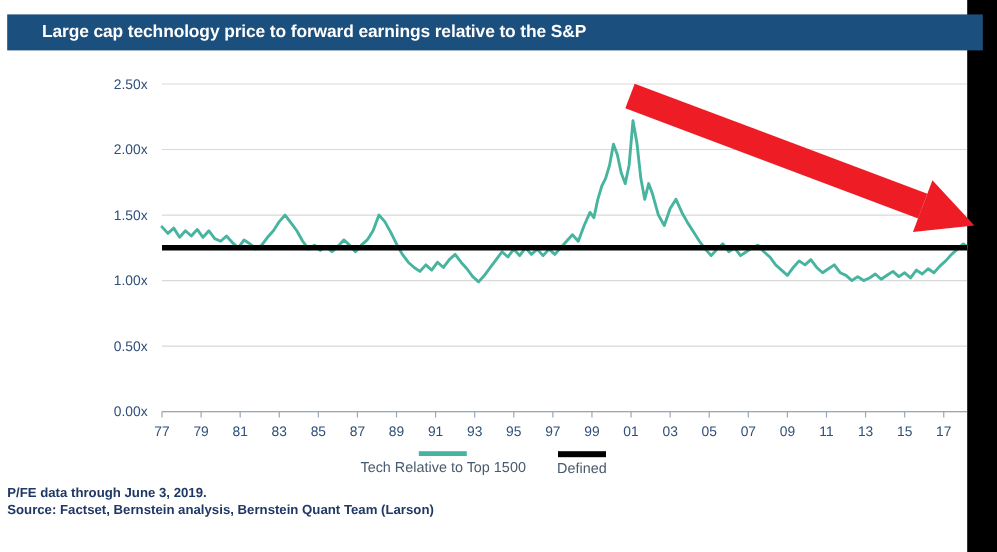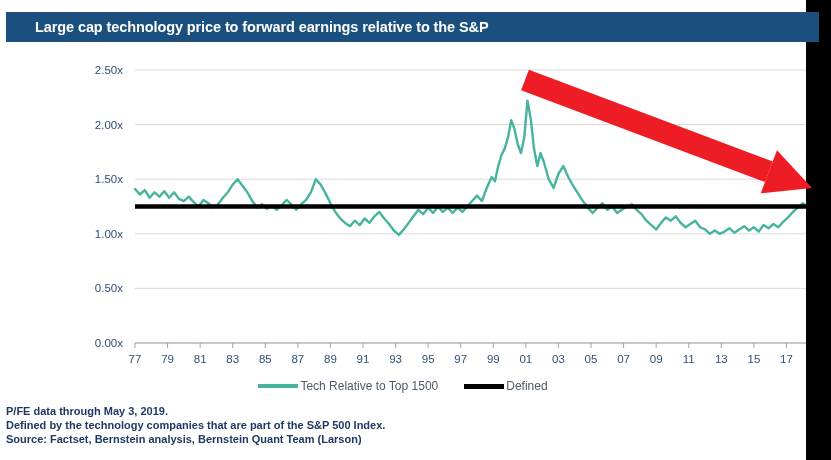--- a/index.html
+++ b/index.html
@@ -47,21 +47,21 @@
   }
   .gridline{stroke:#d9d9d9;stroke-width:1;}
   .axisline{stroke:#9aa7b5;stroke-width:1;}
   .tickmark{stroke:#9aa7b5;stroke-width:1;}
 
   
   .legend{
     position:absolute;left:0;top:376px;width:806px;height:20px;
     display:flex;align-items:center;justify-content:center;gap:26px;
   }
-  .legend-item{display:flex;align-items:center;gap:2px;}
+  .legend-item{display:flex;align-items:center;gap:2px;flex-direction:column;}
   .swatch-teal{width:40px;height:4px;background:#46b49e;display:block;}
   .swatch-black{width:40px;height:5px;background:#000000;display:block;}
   .legend-label{
     font-size:12px;color:#4a5a6e;font-family:"Liberation Sans", sans-serif;
     white-space:nowrap;
   }
 
   
   .footnotes{
     position:absolute;left:6px;top:404px;width:700px;
@@ -156,22 +156,21 @@
       <span class="swatch-teal"></span>
       <span class="legend-label">Tech Relative to Top 1500</span>
     </div>
     <div class="legend-item">
       <span class="swatch-black"></span>
       <span class="legend-label">Defined</span>
     </div>
   </div>
 
   <div class="footnotes">
-    <div class="footnote">P/FE data through May 3, 2019.</div>
-    <div class="footnote">Defined by the technology companies that are part of the S&amp;P 500 Index.</div>
+    <div class="footnote">P/FE data through June 3, 2019.</div>
     <div class="footnote">Source: Factset, Bernstein analysis, Bernstein Quant Team (Larson)</div>
   </div>
 
   <svg class="arrow-layer" id="arrow-svg" width="831" height="460" viewBox="0 0 831 460">
       <polygon points="521.1,90.3 765.1,182.1 772.8,161.5 528.9,69.7" fill="#ee1c25"></polygon>
       <polygon points="812.0,188.0 760.8,193.3 777.0,150.3" fill="#ee1c25"></polygon>
     </svg>
 
 </div>
 

